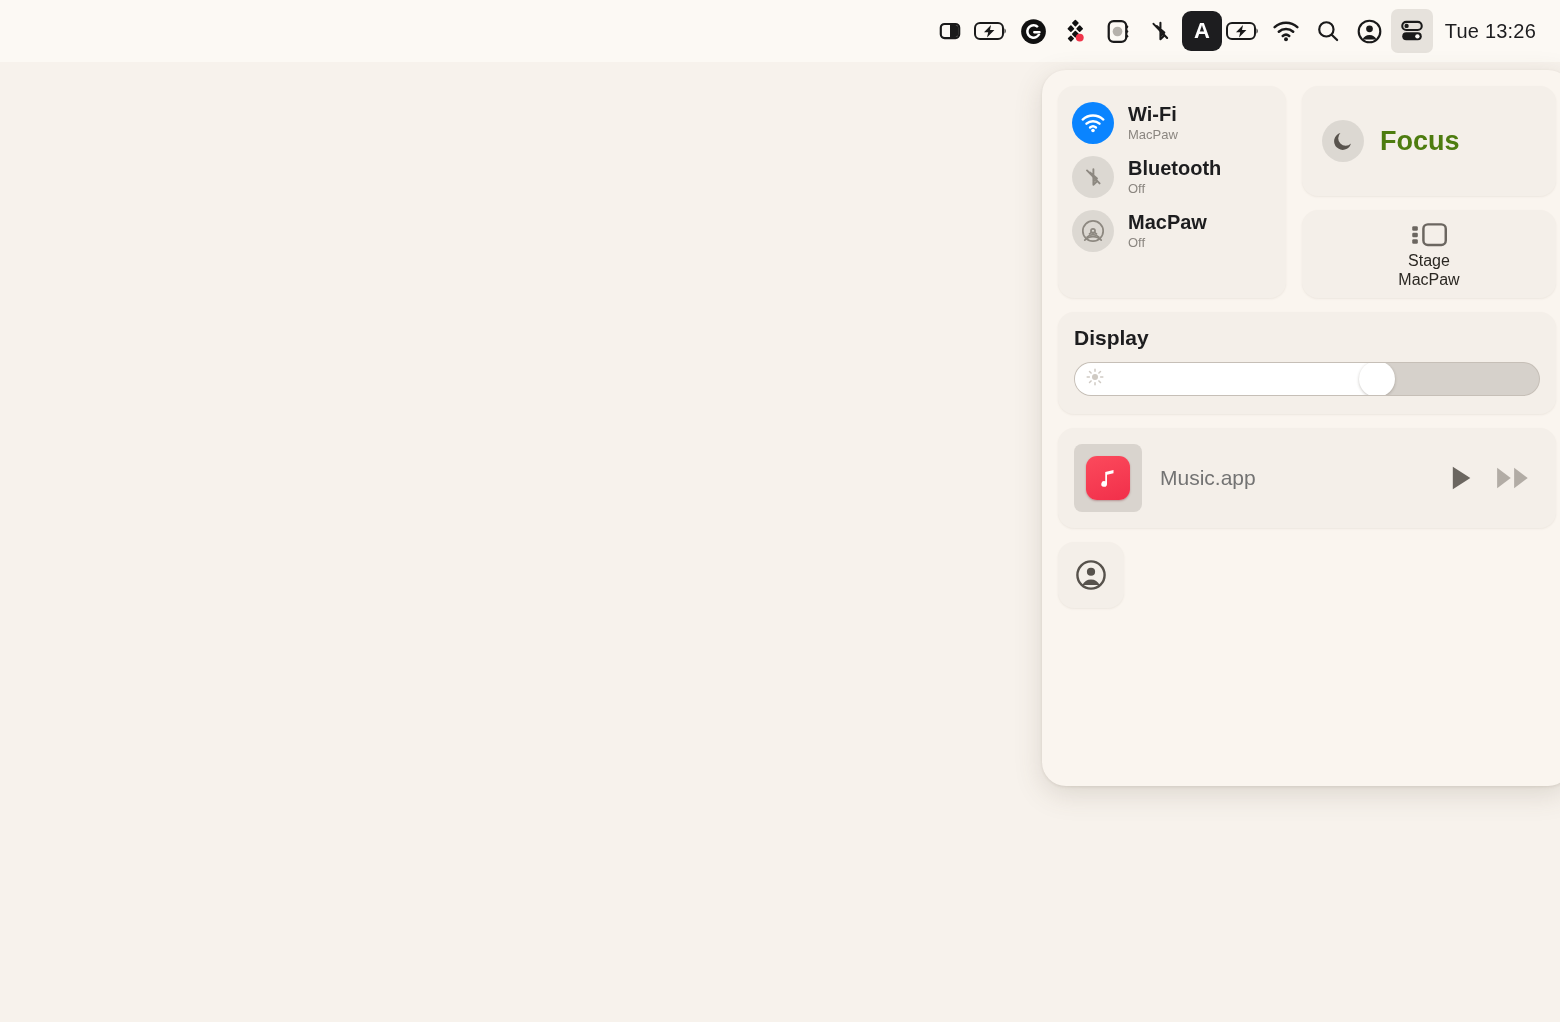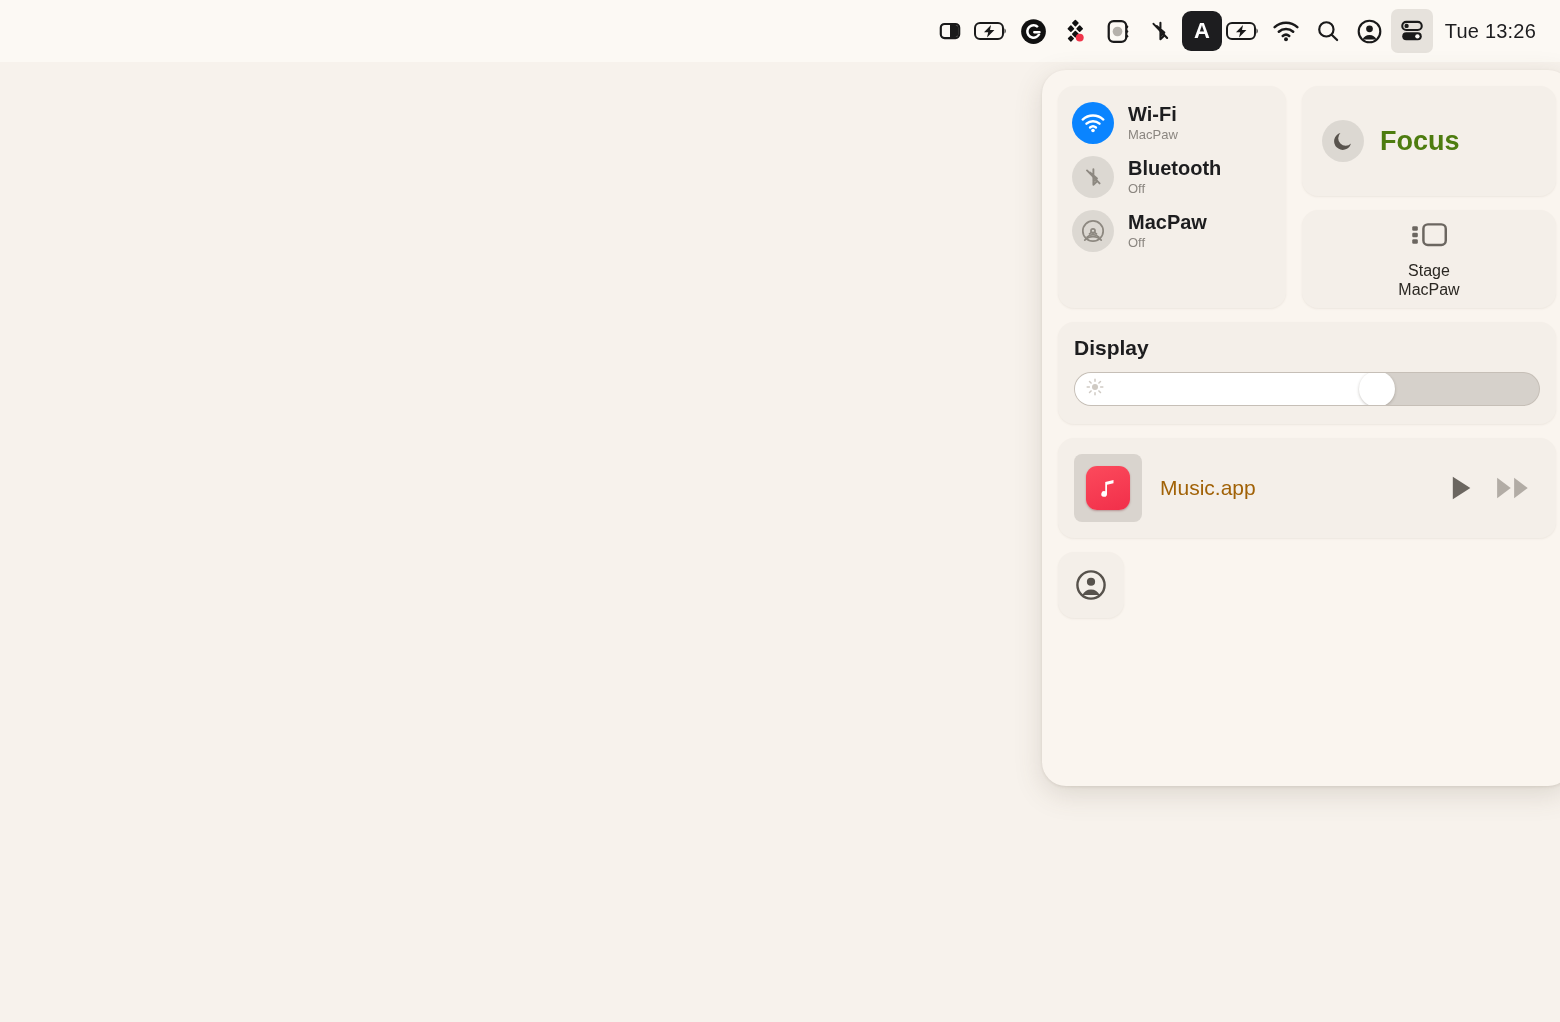--- a/index.html
+++ b/index.html
@@ -69,21 +69,21 @@
     background: #dcd8d2; color: #58534d;
     display: flex; align-items: center; justify-content: center; flex: none;
   }
   .focus-label { font-size: 27px; font-weight: 600; color: #4d7c0f; }
 
   .tiles { display: flex; gap: 14px; flex: 1; }
   .tile {
     flex: 1; border-radius: 16px; background: #f4efe9;
     box-shadow: 0 1px 2px rgba(120,105,90,.10);
     display: flex; flex-direction: column; align-items: center; justify-content: flex-start;
-    gap: 10px; padding: 8px;
+    padding: 8px;
   }
   .tile-ico { color: #6b6660; display: flex; align-items: center; justify-content: center; height: 34px; }
   .tile-label { font-size: 16px; color: #2a2722; text-align: center; line-height: 1.18; }
 
   
   .slider-mod { padding: 14px 16px 18px; }
   .mod-title { font-size: 21px; font-weight: 700; color: #1d1d1f; margin-bottom: 12px; }
   .slider-row { display: flex; align-items: center; gap: 14px; }
   .slider {
     position: relative; flex: 1; height: 34px; border-radius: 17px;
@@ -109,21 +109,21 @@
   .np-art {
     width: 68px; height: 68px; border-radius: 8px; background: #d9d4ce;
     display: flex; align-items: center; justify-content: center; flex: none;
   }
   .np-badge {
     width: 44px; height: 44px; border-radius: 11px;
     background: linear-gradient(160deg,#fc4a5c 0%,#f12f4a 100%);
     display: flex; align-items: center; justify-content: center;
     color: #fff; box-shadow: 0 1px 2px rgba(120,30,40,.35);
   }
-  .np-title { flex: 1; font-size: 21px; color: #a16207; }
+  .np-title { flex: 1; font-size: 21px; color: #737373; }
   .np-ctrls { display: flex; align-items: center; gap: 22px; padding-right: 10px; }
   .np-btn { display: flex; align-items: center; justify-content: center; }
 
   
   .cc-footer { flex: 1; display: flex; align-items: flex-start; }
   .user-btn {
     width: 66px; height: 66px; border-radius: 16px;
     background: #f4efe9; box-shadow: 0 1px 2px rgba(120,105,90,.10);
     display: flex; align-items: center; justify-content: center;
     color: #57524c;

